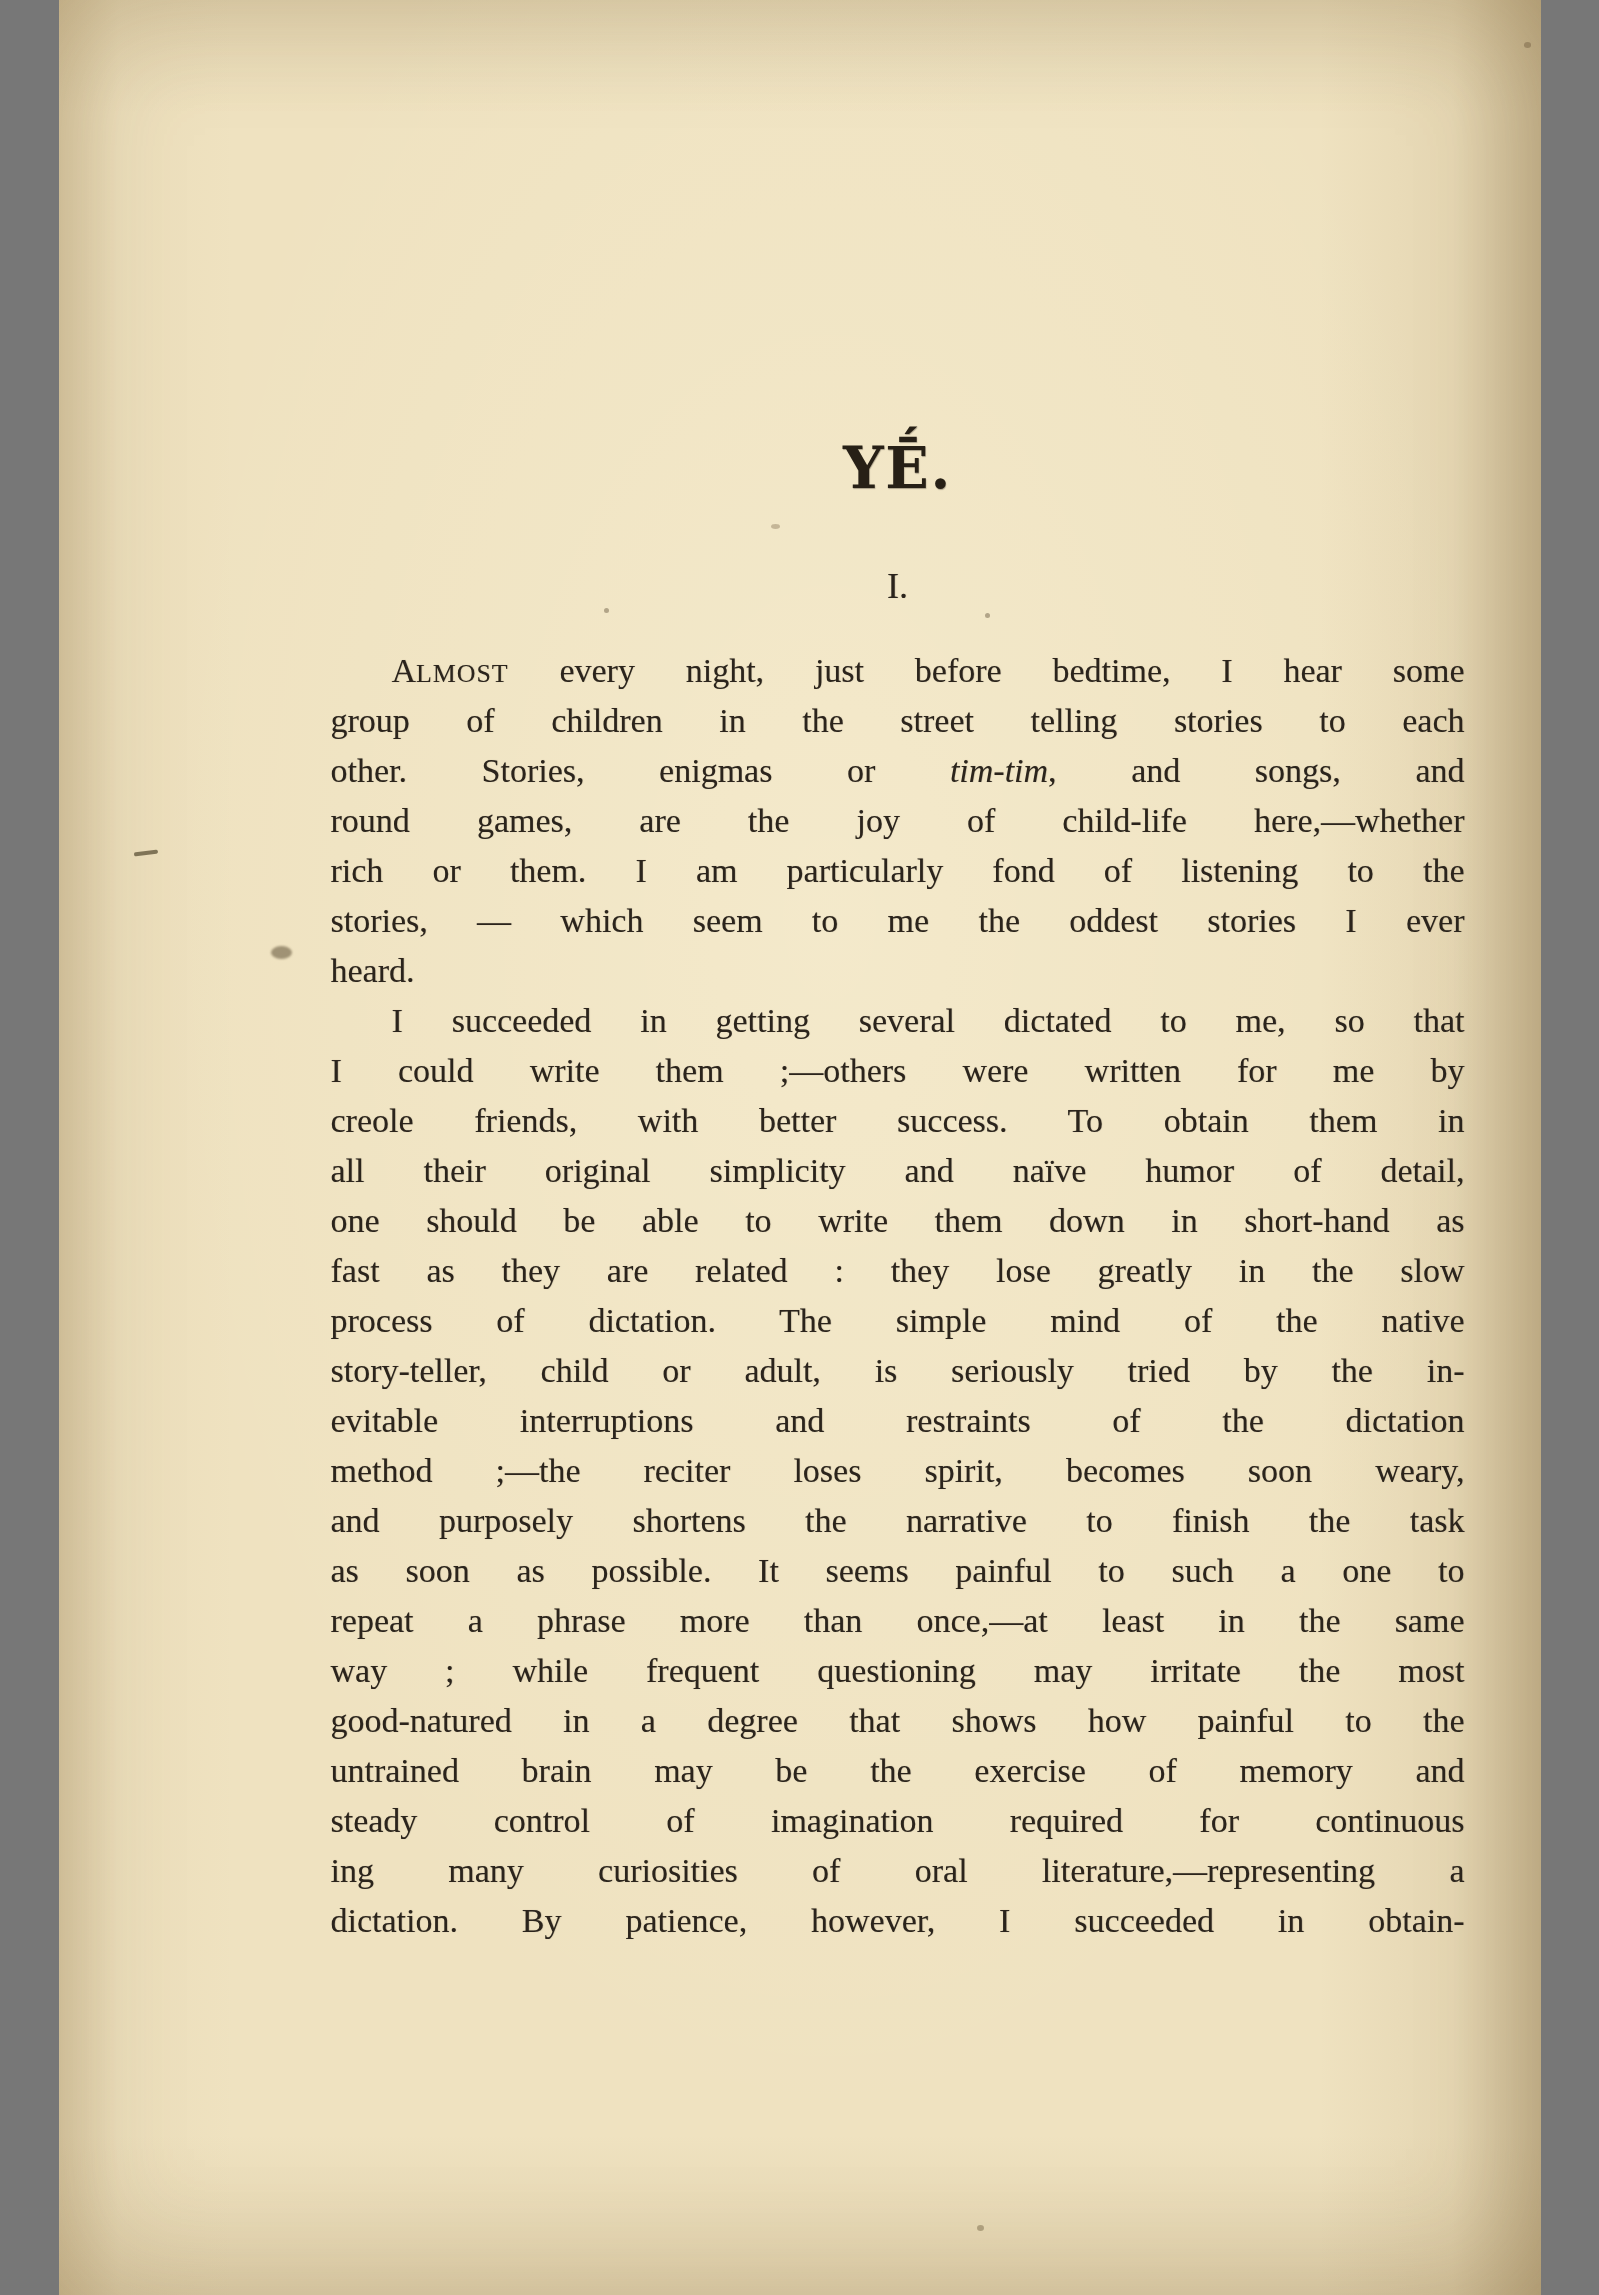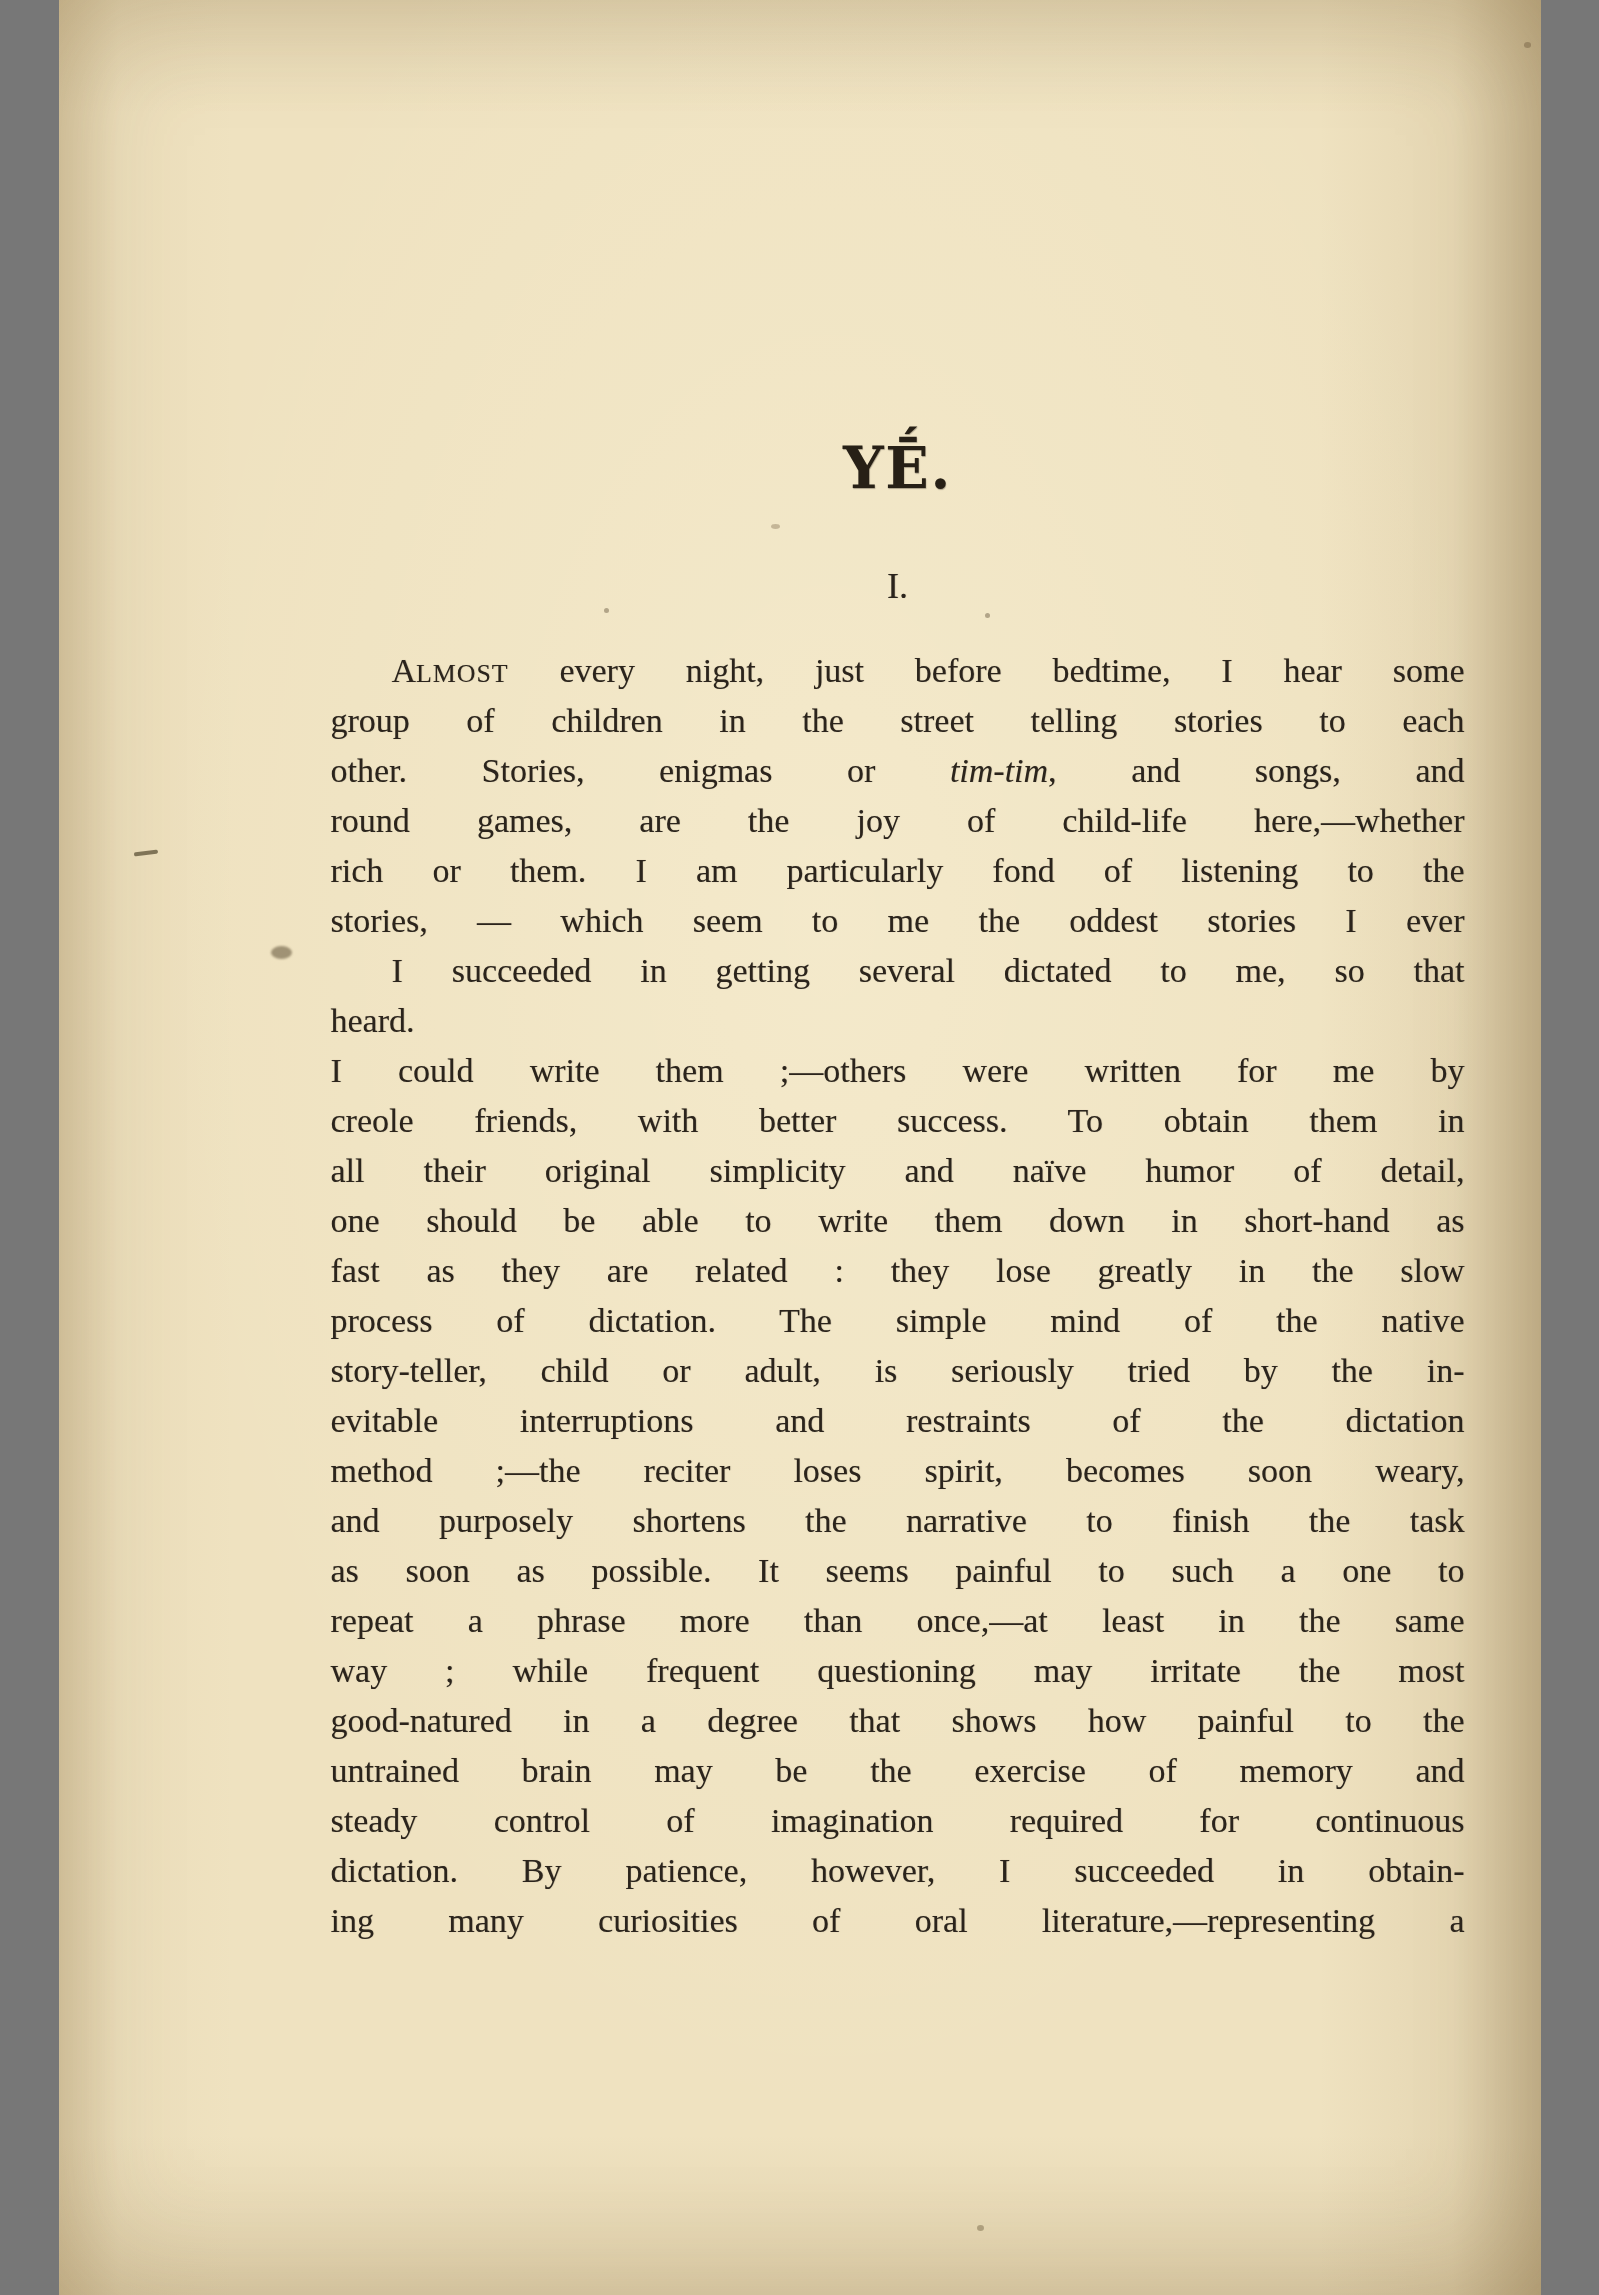--- a/index.html
+++ b/index.html
@@ -63,40 +63,40 @@
 
   <div class="heading">I.</div>
 
   <div class="textblock">
       <div class="line indent"><span>A</span><span class="sc">LMOST</span><span> every night, just before bedtime, I hear some</span></div>
       <div class="line"><span>group of children in the street telling stories to each</span></div>
       <div class="line"><span>other.  Stories, enigmas or </span><span class="italic">tim-tim</span><span>, and songs, and</span></div>
       <div class="line"><span>round games, are the joy of child-life here,—whether</span></div>
       <div class="line"><span>rich or them.  I am particularly fond of listening to the</span></div>
       <div class="line"><span>stories, — which seem to me the oddest stories I ever</span></div>
+      <div class="line end"><span>heard.</span></div>
       <div class="line indent"><span>I succeeded in getting several dictated to me, so that</span></div>
-      <div class="line end"><span>heard.</span></div>
       <div class="line"><span>I could write them ;—others were written for me by</span></div>
       <div class="line"><span>creole friends, with better success.  To obtain them in</span></div>
       <div class="line"><span>all their original simplicity and naïve humor of detail,</span></div>
       <div class="line"><span>one should be able to write them down in short-hand as</span></div>
       <div class="line"><span>fast as they are related : they lose greatly in the slow</span></div>
       <div class="line"><span>process of dictation.  The simple mind of the native</span></div>
       <div class="line"><span>story-teller, child or adult, is seriously tried by the in-</span></div>
       <div class="line"><span>evitable interruptions and restraints of the dictation</span></div>
       <div class="line"><span>method ;—the reciter loses spirit, becomes soon weary,</span></div>
       <div class="line"><span>and purposely shortens the narrative to finish the task</span></div>
       <div class="line"><span>as soon as possible.  It seems painful to such a one to</span></div>
       <div class="line"><span>repeat a phrase more than once,—at least in the same</span></div>
       <div class="line"><span>way ; while frequent questioning may irritate the most</span></div>
       <div class="line"><span>good-natured in a degree that shows how painful to the</span></div>
       <div class="line"><span>untrained brain may be the exercise of memory and</span></div>
       <div class="line"><span>steady control of imagination required for continuous</span></div>
+      <div class="line"><span>ing many curiosities of oral literature,—representing a</span></div>
       <div class="line"><span>dictation.  By patience, however, I succeeded in obtain-</span></div>
-      <div class="line"><span>ing many curiosities of oral literature,—representing a</span></div>
     </div>
 
   <div class="speck dash" style="left:75px;top:851px;width:24px;height:4.3px;background:rgba(92,82,55,0.75);transform:rotate(-7deg);"></div>
   <div class="speck" style="left:212px;top:946px;width:21px;height:13px;background:rgba(80,65,40,0.5);filter:blur(0.9px);"></div>
   <div class="speck" style="left:1465px;top:42px;width:7.8px;height:6px;background:rgba(120,100,70,0.5);"></div>
   <div class="speck" style="left:1489px;top:135px;width:6px;height:7px;background:rgba(120,100,70,0.45);"></div>
   <div class="speck" style="left:712px;top:524px;width:9.5px;height:5.2px;background:rgba(130,110,80,0.4);filter:blur(0.4px);"></div>
   <div class="speck" style="left:545px;top:608px;width:5.2px;height:5.2px;background:rgba(100,85,60,0.45);"></div>
   <div class="speck" style="left:926px;top:613px;width:5.2px;height:5.2px;background:rgba(100,85,60,0.45);"></div>
   <div class="speck" style="left:1560px;top:925px;width:6px;height:13px;background:rgba(95,100,112,0.45);border-radius:2.6px;"></div>

